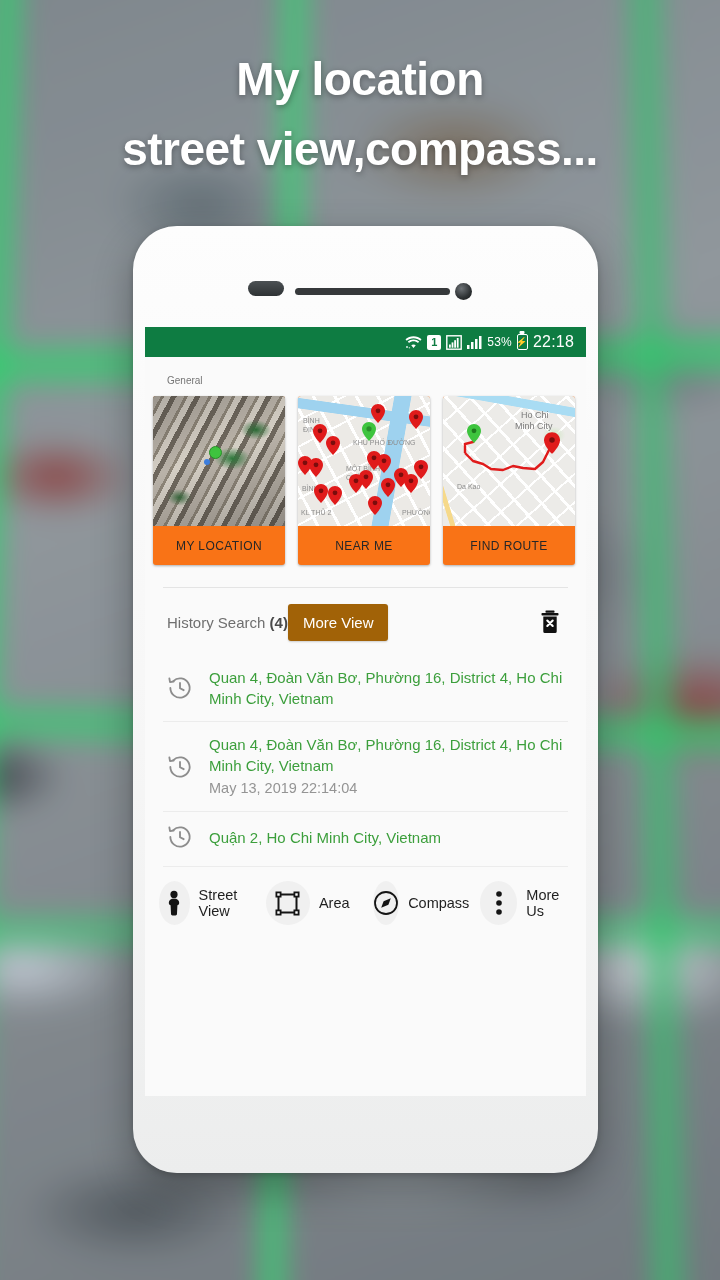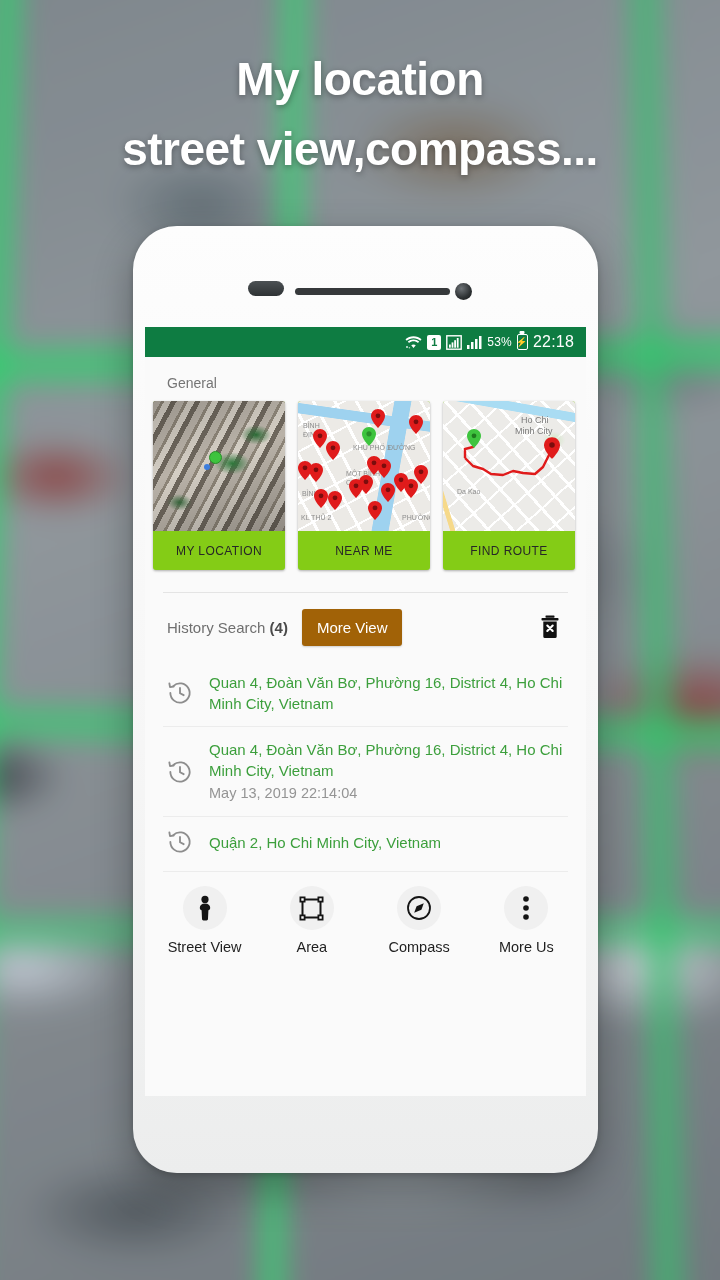--- a/index.html
+++ b/index.html
@@ -119,31 +119,31 @@
   }
   .battery:before {
     content:""; position:absolute; top:-4px; left:50%; transform:translateX(-50%);
     width:5px; height:2.5px; background:#fff; border-radius:1px;
   }
   .battery i { font-style: normal; font-size: 9px; color:#fff; font-weight:bold; }
 
   
   .section-label {
     padding: 18px 22px 10px;
-    color: #757575; font-size: 14px;
+    color: #757575; font-size: 10px;
   }
 
   
   .cards {
     display: flex; gap: 13px;
     padding: 0 8px;
   }
   .card {
     width: 132px;
-    background: #84cc16;
+    background: #f97316;
     border-radius: 3px;
     box-shadow: 0 1px 3px rgba(0,0,0,.20), 0 1px 2px rgba(0,0,0,.12);
     overflow: hidden;
   }
   .card-thumb { height: 130px; position: relative; overflow: hidden; }
   .card-label {
     height: 39px; display: flex; align-items: center; justify-content: center;
     font-size: 12px; color: #272727; letter-spacing: .4px;
   }
 
@@ -189,21 +189,20 @@
   .pin { position: absolute; width: 14px; height: 19px; }
   .pin svg { display:block; width:100%; height:100%; }
 
   
   .divider { height: 1px; background: #e4e4e4; margin: 22px 18px 0; }
 
   
   .hist-head {
     display: flex; align-items: center;
     padding: 16px 22px 14px;
-    gap: 14px;
   }
   .hist-title { color: #6f6f6f; font-size: 15px; }
   .hist-title b { color: #4a4a4a; }
   .more-view {
     background: #a16207; color: #ffffff;
     border: none; border-radius: 3px;
     padding: 10px 15px; font-size: 15px;
     font-family: "Liberation Sans", sans-serif;
     cursor: pointer;
     box-shadow: 0 1px 2px rgba(0,0,0,.18);
@@ -228,21 +227,21 @@
   .hist-addr { color: #3c9f3c; font-size: 15px; line-height: 21px; }
   .hist-time { color: #949494; font-size: 14.5px; line-height: 22px; margin-top: 1px; }
 
   
   .bottom-sep { height: 1px; background: #ececec; margin: 4px 18px 0; }
   .bottomnav {
     display: flex; justify-content: space-around; align-items: flex-start;
     padding: 14px 6px 10px;
   }
   .navitem {
-    display: flex; flex-direction: column; align-items: center; gap: 9px;
+    display: flex; flex-direction: row; align-items: center; gap: 9px;
     width: 92px; cursor: pointer;
   }
   .nav-circle {
     width: 44px; height: 44px; border-radius: 50%;
     background: #f0f0f0;
     display: flex; align-items: center; justify-content: center;
   }
   .nav-circle svg { display: block; }
   .nav-label { font-size: 14.5px; color: #1f1f1f; }
 </style>

